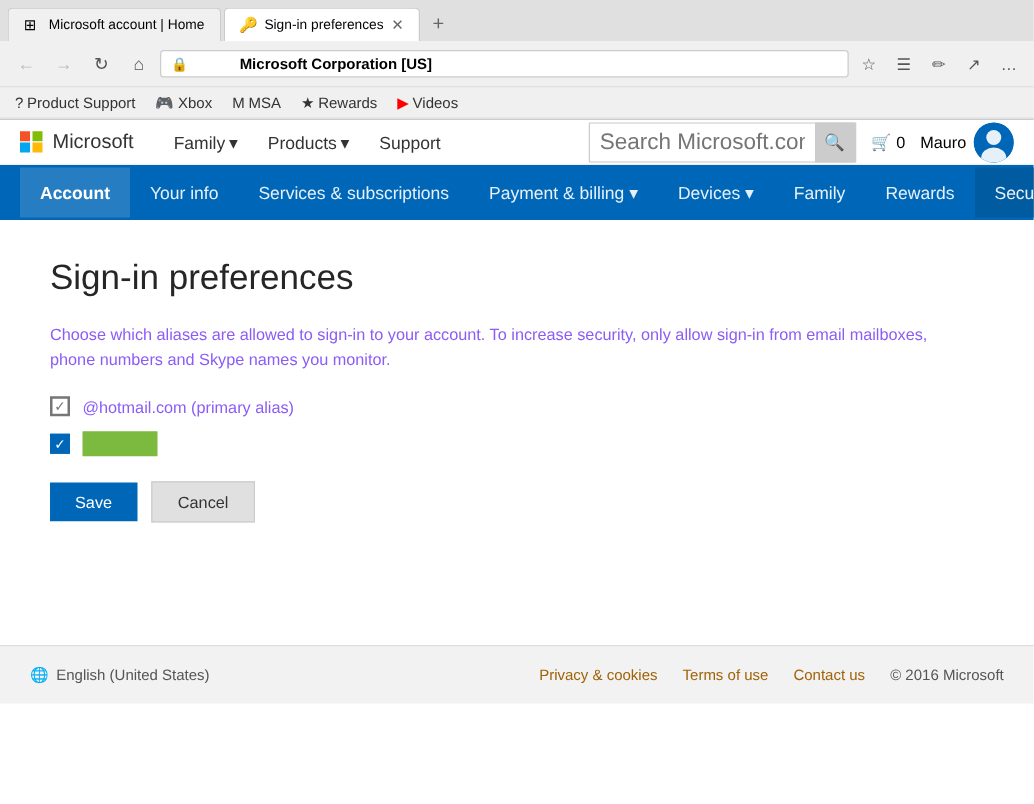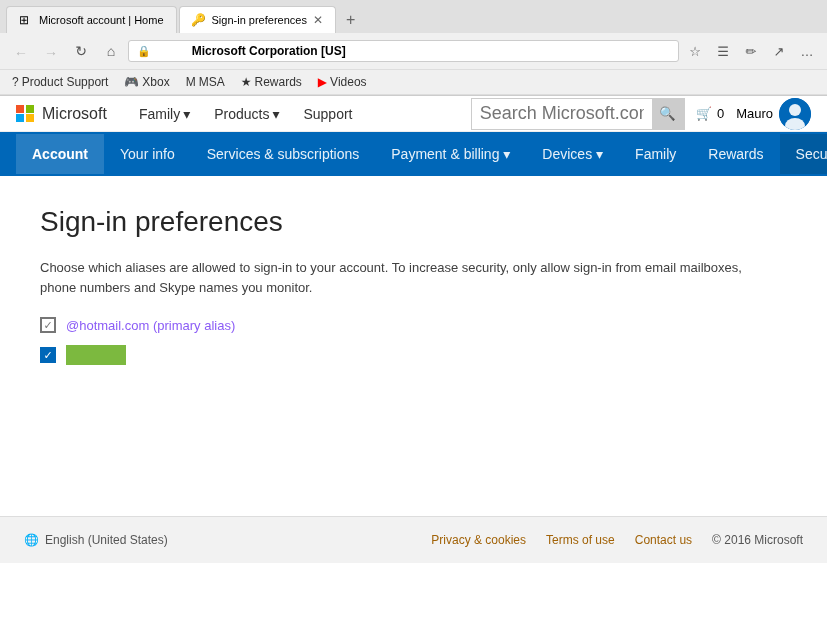--- a/index.html
+++ b/index.html
@@ -50,21 +50,21 @@
 
     
     .account-nav { background: #0067b8; display: flex; align-items: center; padding: 0 16px; height: 44px; }
     .account-nav-item { padding: 12px 16px; color: #fff; font-size: 14px; cursor: pointer; text-decoration: none; opacity: 0.9; white-space: nowrap; }
     .account-nav-item.active { background: rgba(255,255,255,0.15); font-weight: 600; opacity: 1; }
     .account-nav-item.highlight { background: #005a9e; }
 
     
     .main-content { padding: 30px 40px; min-height: 340px; }
     .page-title { font-size: 28px; font-weight: 300; color: #262626; margin-bottom: 20px; }
-    .page-description { font-size: 13px; color: #404040; line-height: 1.5; margin-bottom: 20px; max-width: 720px; }
+    .page-description { font-size: 13px; color: #8b5cf6; line-height: 1.5; margin-bottom: 20px; max-width: 720px; }
 
     
     .alias-item { display: flex; align-items: center; gap: 10px; margin-bottom: 12px; }
     .alias-checkbox { width: 16px; height: 16px; border: 2px solid #767676; appearance: none; -webkit-appearance: none; cursor: not-allowed; display: flex; align-items: center; justify-content: center; flex-shrink: 0; }
     .alias-checkbox.checked-disabled { border-color: #767676; background: #fff; }
     .alias-checkbox.checked-disabled::after { content: '✓'; font-size: 11px; color: #767676; }
     .alias-checkbox-blue { width: 16px; height: 16px; background: #0067b8; border: 2px solid #0067b8; display: flex; align-items: center; justify-content: center; flex-shrink: 0; cursor: pointer; }
     .alias-checkbox-blue::after { content: '✓'; font-size: 11px; color: #fff; }
     .alias-text { font-size: 13px; color: #8b5cf6; }
     .alias-badge { background: #7cb93f; color: #fff; font-size: 11px; padding: 2px 8px; border-radius: 0; }
@@ -206,20 +206,24 @@
     <div class="alias-item">
       <div class="alias-checkbox checked-disabled"></div>
       <span class="alias-text">@hotmail.com (primary alias)</span>
     </div>
 
     <div class="alias-item">
       <div class="alias-checkbox-blue"></div>
       <div class="alias-badge" style="background:#7cb93f; width:60px; height:20px;"></div>
     </div>
 
+    <div style="margin-top: 20px;">
+      <button class="btn-save">Save</button>
+      <button class="btn-cancel">Cancel</button>
+    </div>
   </div>
 
   <div class="ms-footer">
     <div class="footer-locale">
       <span>🌐</span>
       <span>English (United States)</span>
     </div>
     <div class="footer-links">
       <a class="footer-link">Privacy &amp; cookies</a>
       <a class="footer-link">Terms of use</a>

